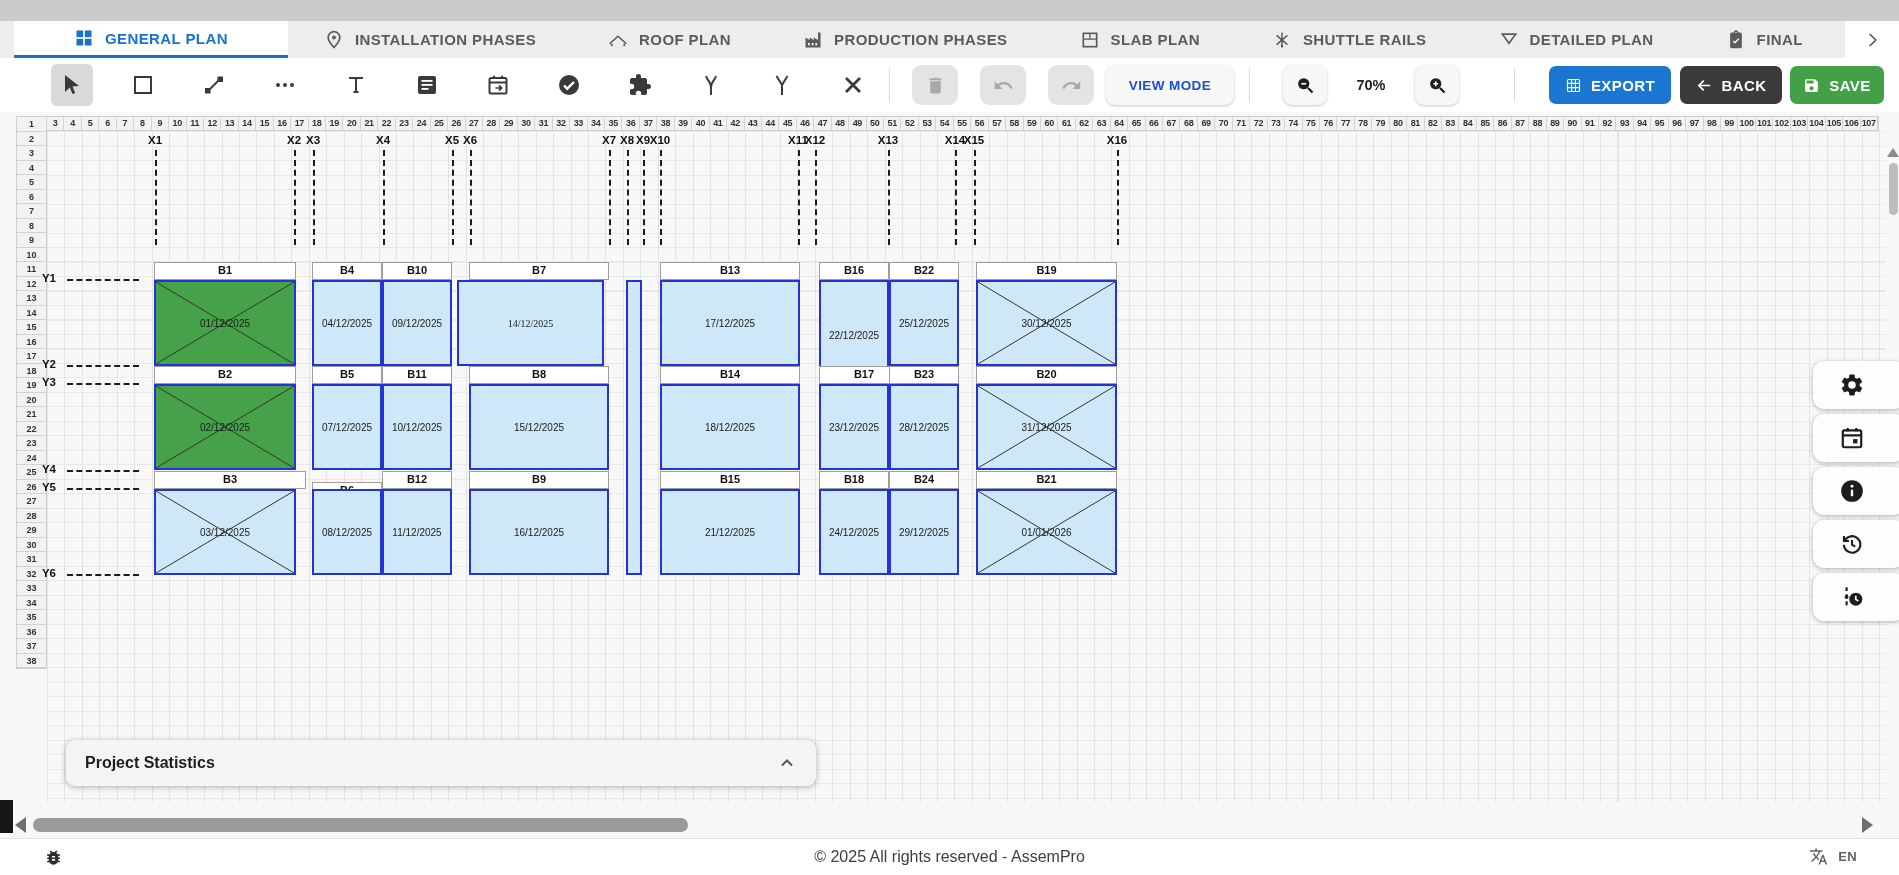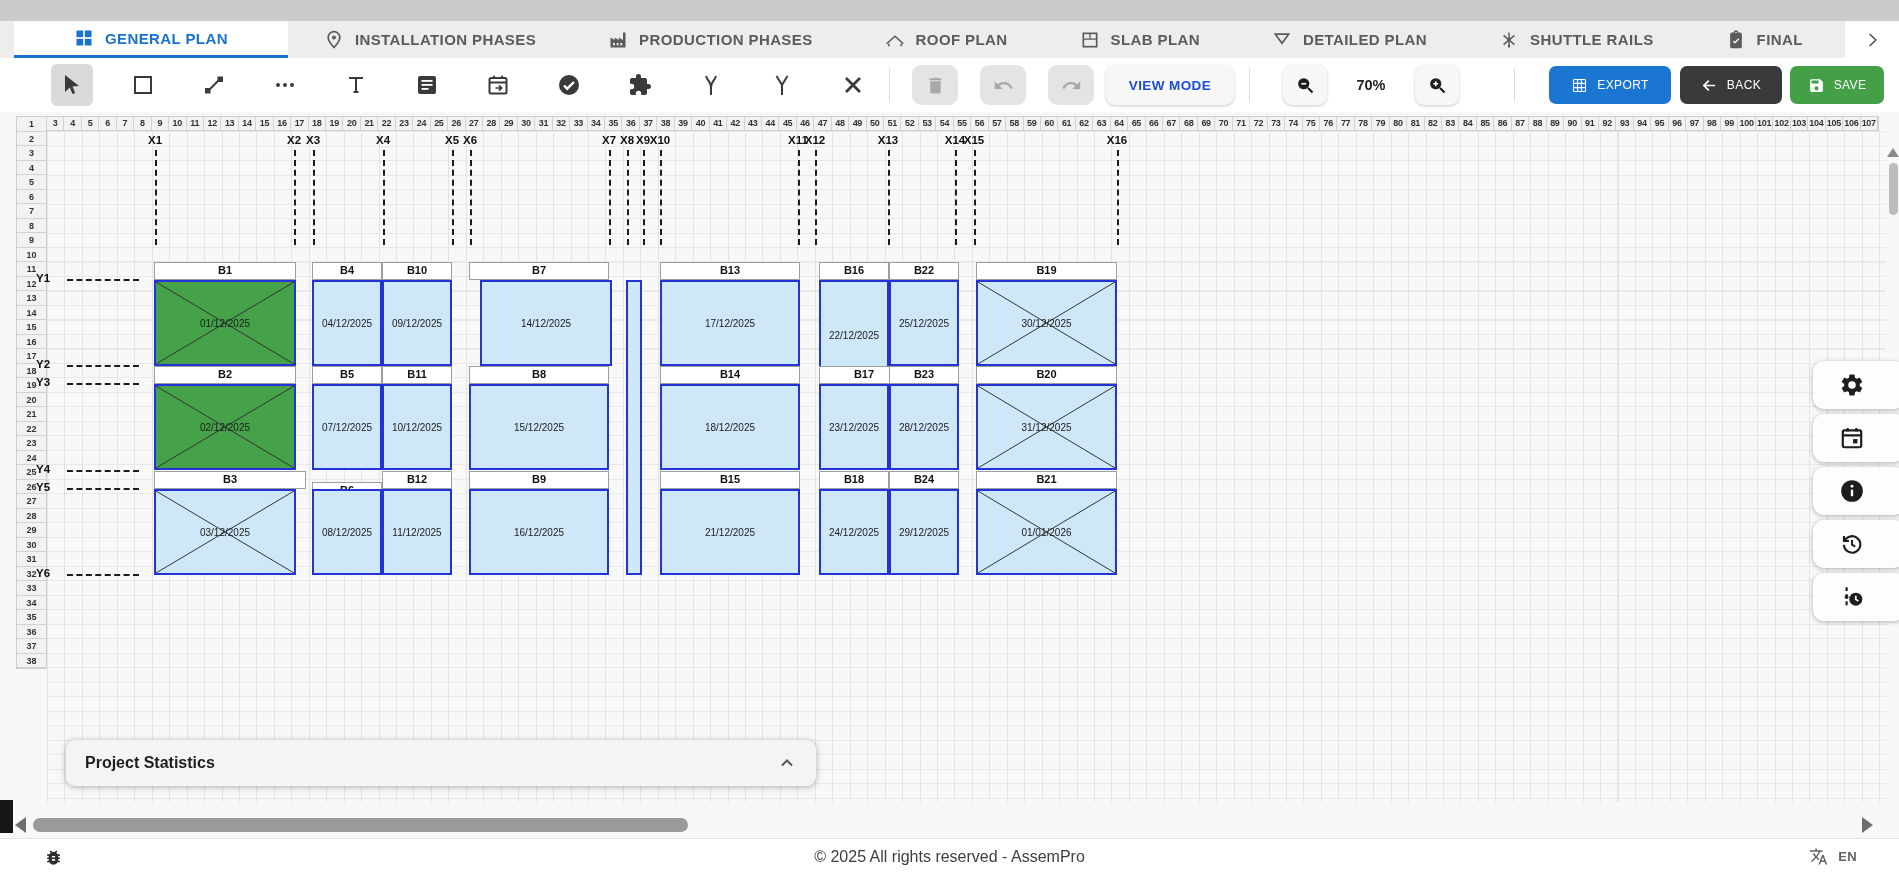--- a/index.html
+++ b/index.html
@@ -24,39 +24,39 @@
   .vdiv { width:1px; height:34px; background:#ddd; margin-left:15px; }
   .act-btn { width:46px; height:40px; border-radius:9px; background:#e4e4e4; display:flex; align-items:center; justify-content:center; color:#a8a8a8; margin-left:22px; }
   .act-btn:first-of-type { margin-left:34px; }
   .act-btn svg { width:21px; height:21px; }
   .soft-btn { height:40px; border-radius:9px; background:#f7f7f7; box-shadow:0 1px 3px rgba(0,0,0,.22); display:flex; align-items:center; justify-content:center; font-weight:bold; font-size:13.5px; color:#1d4ed8; letter-spacing:.4px; cursor:pointer; }
   .viewmode { width:128px; margin-left:12px; }
   .zoomout { width:44px; margin-left:33px; }
   .zoomin  { width:44px; margin-left:18px; }
   .soft-btn svg { width:20px; height:20px; color:#1e1e1e; }
   .zoomlvl { width:52px; text-align:center; font-weight:bold; font-size:14.5px; color:#222; margin-left:18px; }
-  .cta { height:38px; border-radius:7px; display:flex; align-items:center; justify-content:center; gap:9px; color:#fff; font-weight:normal; font-size:12px; letter-spacing:.4px; cursor:pointer; }
+  .cta { height:38px; border-radius:7px; display:flex; align-items:center; justify-content:center; gap:9px; color:#fff; font-weight:bold; font-size:15px; letter-spacing:.4px; cursor:pointer; }
   .cta svg { width:17px; height:17px; }
   .export { width:122px; margin-left:34px; background:#1b76d2; }
   .back   { width:102px; margin-left:9px;  background:#3a3a3a; }
   .save   { width:94px;  margin-left:8px;  background:#43a047; }
 
   
   .canvas { position:absolute; top:112px; left:0; width:1899px; height:726px; background:#f8f8f8; overflow:hidden; }
   .grid { position:absolute; left:47px; top:19px; right:13px; bottom:36px;
     background-image:
       repeating-linear-gradient(to right, #e4e4e4 0 1px, transparent 1px 17.45px),
       repeating-linear-gradient(to bottom, #e9e9e9 0 1px, transparent 1px 14.5px); }
   .h-ruler { position:absolute; left:47px; top:4px; height:15px; display:flex; background:#f2f2f2; border:1px solid #cfcfcf; border-left:none; }
   .h-ruler span { flex:none; width:17.45px; font-size:9px; font-weight:bold; color:#333; text-align:center; line-height:13px; border-right:1px solid #d2d2d2; overflow:hidden; letter-spacing:-.3px; }
   .v-ruler { position:absolute; left:16px; top:4px; width:31px; background:#f2f2f2; border:1px solid #cfcfcf; }
   .v-ruler span { display:block; height:14.5px; font-size:9px; font-weight:bold; color:#333; text-align:center; line-height:14.5px; border-bottom:1px solid #d2d2d2; }
   .xlabel { position:absolute; top:22px; transform:translateX(-50%); font-size:11.5px; font-weight:bold; color:#101010; }
   .xline  { position:absolute; top:38px; height:95px; width:0; border-left:2px dashed #1c1c1c; }
-  .ylabel { position:absolute; width:26px; text-align:left; font-size:11.5px; font-weight:bold; color:#101010; left:36px; }
+  .ylabel { position:absolute; width:26px; text-align:center; font-size:11.5px; font-weight:bold; color:#101010; left:36px; }
   .yline  { position:absolute; left:67px; width:72px; height:0; border-top:2px dashed #1c1c1c; }
   .blk-label { position:absolute; height:18px; background:#fff; border:1px solid #9e9e9e; font-size:11px; font-weight:bold; color:#111; text-align:center; line-height:15px; overflow:hidden; }
   .blk { position:absolute; height:86px; border:2px solid #2333d8; display:flex; align-items:center; justify-content:center; cursor:pointer; }
   .blk.blue  { background:#cfe8f9;justify-content:center; }
   .blk.green { background:#45a249; }
   .blk .date { position:relative; z-index:2; font-size:10px; color:#1b1b1b; }
   .blk svg.cross { position:absolute; inset:0; width:100%; height:100%; z-index:1; }
   .strip { position:absolute; background:#cfe8f9; border:2px solid #2333d8; }
 
   
@@ -105,66 +105,66 @@
         <span class="ticon">
           <svg viewBox="0 0 24 24" fill="none" stroke="currentColor" stroke-width="2">
             <path d="M12 21s-7-7.6-7-12a7 7 0 0 1 14 0c0 4.4-7 12-7 12z"></path>
             <circle cx="12" cy="9" r="2.4" fill="currentColor" stroke="none"></circle>
           </svg>
         </span>
         <span>INSTALLATION PHASES</span>
       </div>
       <div class="tab">
         <span class="ticon">
+          <svg viewBox="0 0 24 24" fill="none" stroke="currentColor" stroke-width="2">
+            <path d="M2 16.5L12 7.5l10 9"></path>
+            <path d="M4.5 16.5v3M19.5 16.5v3"></path>
+          </svg>
+        </span>
+        <span>ROOF PLAN</span>
+      </div>
+      <div class="tab">
+        <span class="ticon">
           <svg viewBox="0 0 24 24" fill="currentColor">
             <path d="M3 21V9l5 3V9l5 3V9l5 3V3h3v18H3z"></path>
             <g fill="#ededed">
               <rect x="6" y="15.5" width="2.2" height="3"></rect>
               <rect x="10.4" y="15.5" width="2.2" height="3"></rect>
               <rect x="14.8" y="15.5" width="2.2" height="3"></rect>
             </g>
           </svg>
         </span>
         <span>PRODUCTION PHASES</span>
       </div>
       <div class="tab">
         <span class="ticon">
           <svg viewBox="0 0 24 24" fill="none" stroke="currentColor" stroke-width="2">
-            <path d="M2 16.5L12 7.5l10 9"></path>
-            <path d="M4.5 16.5v3M19.5 16.5v3"></path>
-          </svg>
-        </span>
-        <span>ROOF PLAN</span>
-      </div>
-      <div class="tab">
-        <span class="ticon">
-          <svg viewBox="0 0 24 24" fill="none" stroke="currentColor" stroke-width="2">
             <rect x="4" y="4" width="16" height="16"></rect>
             <path d="M12 4v7h8M12 11H4" stroke-width="1.5"></path>
           </svg>
         </span>
         <span>SLAB PLAN</span>
-      </div>
-      <div class="tab">
-        <span class="ticon">
-          <svg viewBox="0 0 24 24" fill="none" stroke="currentColor" stroke-width="2">
-            <path d="M4 5h16l-8 11z"></path>
-          </svg>
-        </span>
-        <span>DETAILED PLAN</span>
       </div>
       <div class="tab">
         <span class="ticon">
           <svg viewBox="0 0 24 24" fill="none" stroke="currentColor" stroke-width="1.8">
             <path d="M12 3v18M5.5 6.5l13 11M18.5 6.5l-13 11"></path>
             <circle cx="12" cy="12" r="2" fill="currentColor" stroke="none"></circle>
             <circle cx="12" cy="19.2" r="1.5" fill="currentColor" stroke="none"></circle>
           </svg>
         </span>
         <span>SHUTTLE RAILS</span>
+      </div>
+      <div class="tab">
+        <span class="ticon">
+          <svg viewBox="0 0 24 24" fill="none" stroke="currentColor" stroke-width="2">
+            <path d="M4 5h16l-8 11z"></path>
+          </svg>
+        </span>
+        <span>DETAILED PLAN</span>
       </div>
       <div class="tab">
         <span class="ticon">
           <svg viewBox="0 0 24 24" fill="currentColor">
             <path d="M17 3h-2.2a2.8 2.8 0 0 0-5.6 0H7a2 2 0 0 0-2 2v15a2 2 0 0 0 2 2h10a2 2 0 0 0 2-2V5a2 2 0 0 0-2-2zm-5-1a1 1 0 1 1 0 2 1 1 0 0 1 0-2z"></path>
             <path d="M10.7 16.4l-2.6-2.6 1.3-1.3 1.3 1.4 4.1-4.1 1.3 1.3z" fill="#ededed"></path>
           </svg>
         </span>
         <span>FINAL</span>
       </div>
@@ -586,21 +586,21 @@
       </div>
       <div class="blk-label" style="left: 382px; top: 254px; width: 70px;">B11</div>
       <div class="blk blue" style="left: 382px; top: 272px; width: 70px; height: 86px;">
         <span class="date">10/12/2025</span>
       </div>
       <div class="blk-label" style="left: 382px; top: 359px; width: 70px;">B12</div>
       <div class="blk blue" style="left: 382px; top: 377px; width: 70px; height: 86px;">
         <span class="date">11/12/2025</span>
       </div>
       <div class="blk-label" style="left: 469px; top: 150px; width: 140px;">B7</div>
-      <div class="blk blue" style="left: 480px; top: 168px; width: 132px; height: 86px;">
+      <div class="blk blue" style="left: 457px; top: 168px; width: 147px; height: 86px; font-family: Liberation Serif, serif;">
         <span class="date">14/12/2025</span>
       </div>
       <div class="blk-label" style="left: 469px; top: 254px; width: 140px;">B8</div>
       <div class="blk blue" style="left: 469px; top: 272px; width: 140px; height: 86px;">
         <span class="date">15/12/2025</span>
       </div>
       <div class="blk-label" style="left: 469px; top: 359px; width: 140px;">B9</div>
       <div class="blk blue" style="left: 469px; top: 377px; width: 140px; height: 86px;">
         <span class="date">16/12/2025</span>
       </div>

